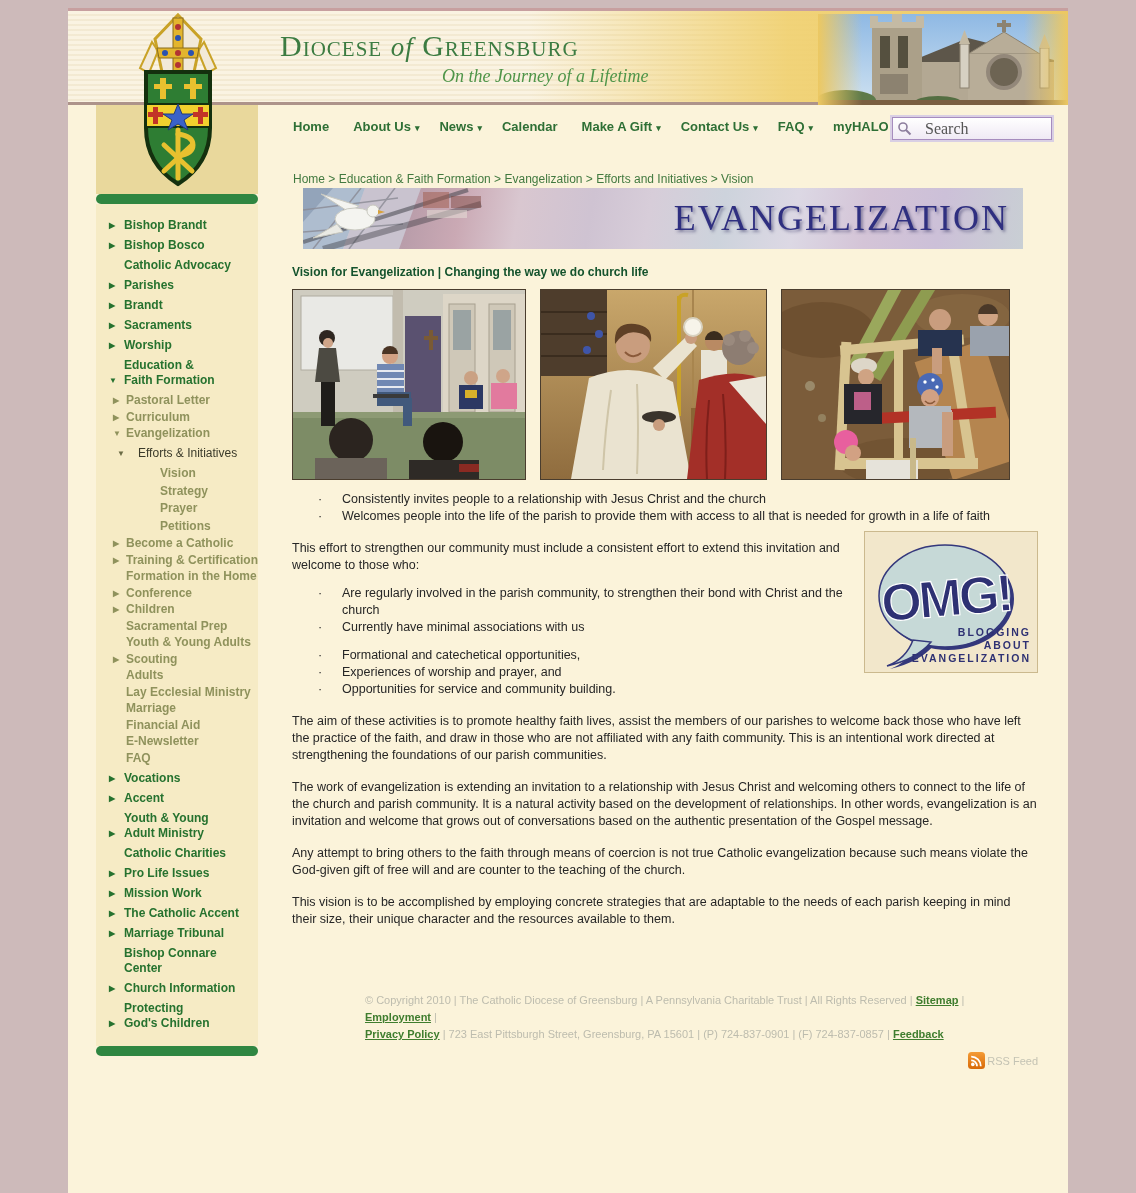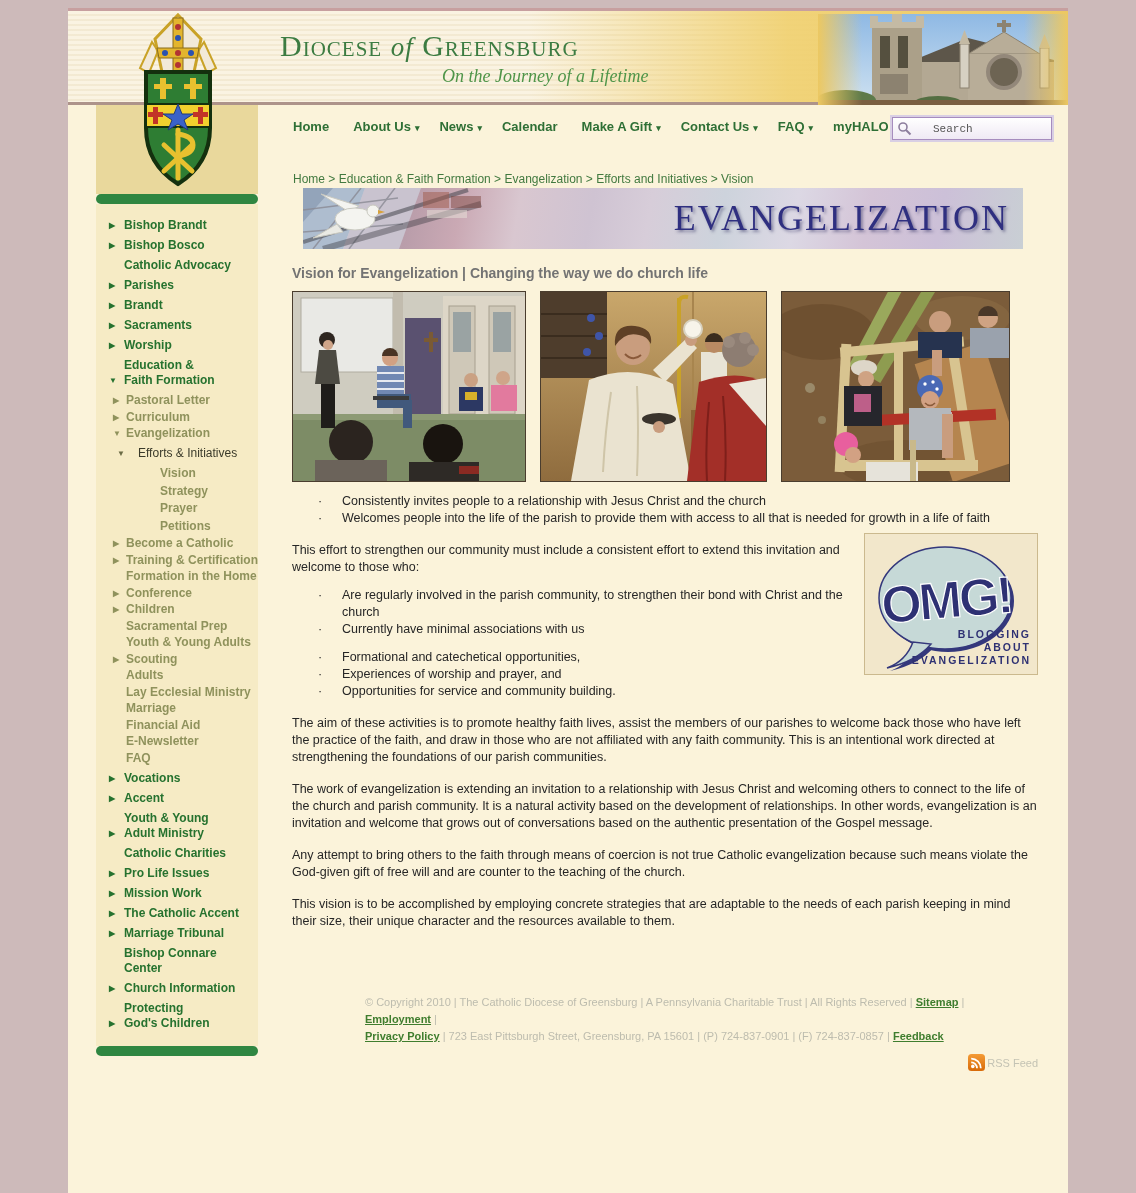--- a/index.html
+++ b/index.html
@@ -21,21 +21,21 @@
 
   .crest{position:absolute;left:56px;top:4px;width:108px;height:182px;z-index:6;}
   .logo-box{position:absolute;left:28px;top:97px;width:162px;height:89px;background:#e9d89c;}
 
   
   .nav{position:absolute;left:225px;top:111px;display:flex;gap:20px;align-items:center;white-space:nowrap;}
   .nav-item{color:#2e6f35;font-weight:bold;font-size:13px;text-decoration:none;cursor:pointer;}
   .nav-arrow{font-size:9px;margin-left:4px;}
   .search{position:absolute;left:824px;top:109px;width:160px;height:23px;}
   .search input{width:100%;height:100%;box-sizing:border-box;border:1px solid #a68cbe;outline:2px solid #d9cfe4;
-    background:linear-gradient(180deg,#ffffff,#efe9f4);padding:0 4px 0 40px;font-size:11px;color:#444;font-family:Liberation Mono, monospace;}
+    background:linear-gradient(180deg,#ffffff,#efe9f4);padding:0 4px 0 32px;font-size:16px;color:#444;font-family:Liberation Serif, serif;}
   .search input::placeholder{color:#555;opacity:1;}
   .search-icon{position:absolute;left:5px;top:4px;width:15px;height:15px;}
   .breadcrumb{position:absolute;left:225px;top:164px;font-size:12px;color:#41793f;}
   .crumb{color:#41793f;text-decoration:none;cursor:pointer;}
   .crumb-sep{white-space:pre;}
 
   
   .sidebar{position:absolute;left:28px;top:186px;width:162px;}
   .sb-bar{height:10px;border-radius:5px;background:#2f8641;}
   .sb-list{background:#f6ebc5;padding:9px 0 10px;}
@@ -49,21 +49,21 @@
   .sb-item.sub2 .sb-arrow{width:21px;color:#6b6b45;}
   .sb-item.sub3{color:#8f925c;margin:2.5px 0;padding-left:64px;}
 
   
   .main{position:absolute;left:224px;top:172px;width:746px;}
   .banner{position:relative;margin:8px 0 0 11px;width:720px;height:61px;overflow:hidden;
     background:linear-gradient(100deg,#9fb0c4 0%,#c3ccd8 7%,#b99daa 15%,#caa9b4 22%,#d9c7d0 30%,#cfc3d2 40%,#d7cdd9 48%,#cdd3dc 58%,#dcd8e4 68%,#d4c4d7 78%,#ccc0d8 88%,#c9cfd4 100%);}
   .banner-dove{position:absolute;left:0;top:0;}
   .banner-title{position:absolute;right:14px;top:9px;font-family:"Liberation Serif",serif;font-size:36px;
     color:#2f2f80;letter-spacing:2px;text-shadow:2px 2px 3px rgba(45,45,95,.5);}
-  .page-heading{margin:16px 0 0;font-size:14px;font-weight:bold;color:#737373;}
+  .page-heading{margin:16px 0 0;font-size:12px;font-weight:bold;color:#14532d;}
 
   .photos{display:flex;justify-content:space-between;width:718px;margin-top:10px;}
   .photo{height:189px;border:1px solid #4a3d2e;background:#888;}
 
   .content p{font-size:12.5px;color:#262626;line-height:17px;margin:15px 0 0;}
   .blist{margin:11px 0 0;padding:0 0 0 26px;list-style:none;}
   .bullet{display:flex;font-size:12.5px;line-height:17px;color:#262626;}
   .dot{width:24px;flex:none;}
   .omg{float:right;width:172px;height:140px;margin:6px 0 12px 16px;border:1px solid #cbb98e;cursor:pointer;}
   .clearfix{clear:both;}

